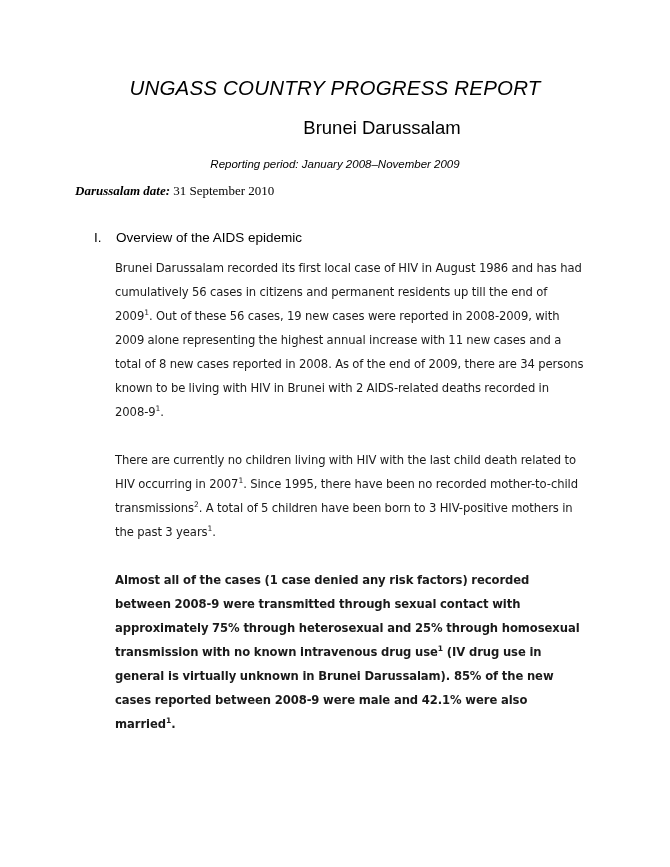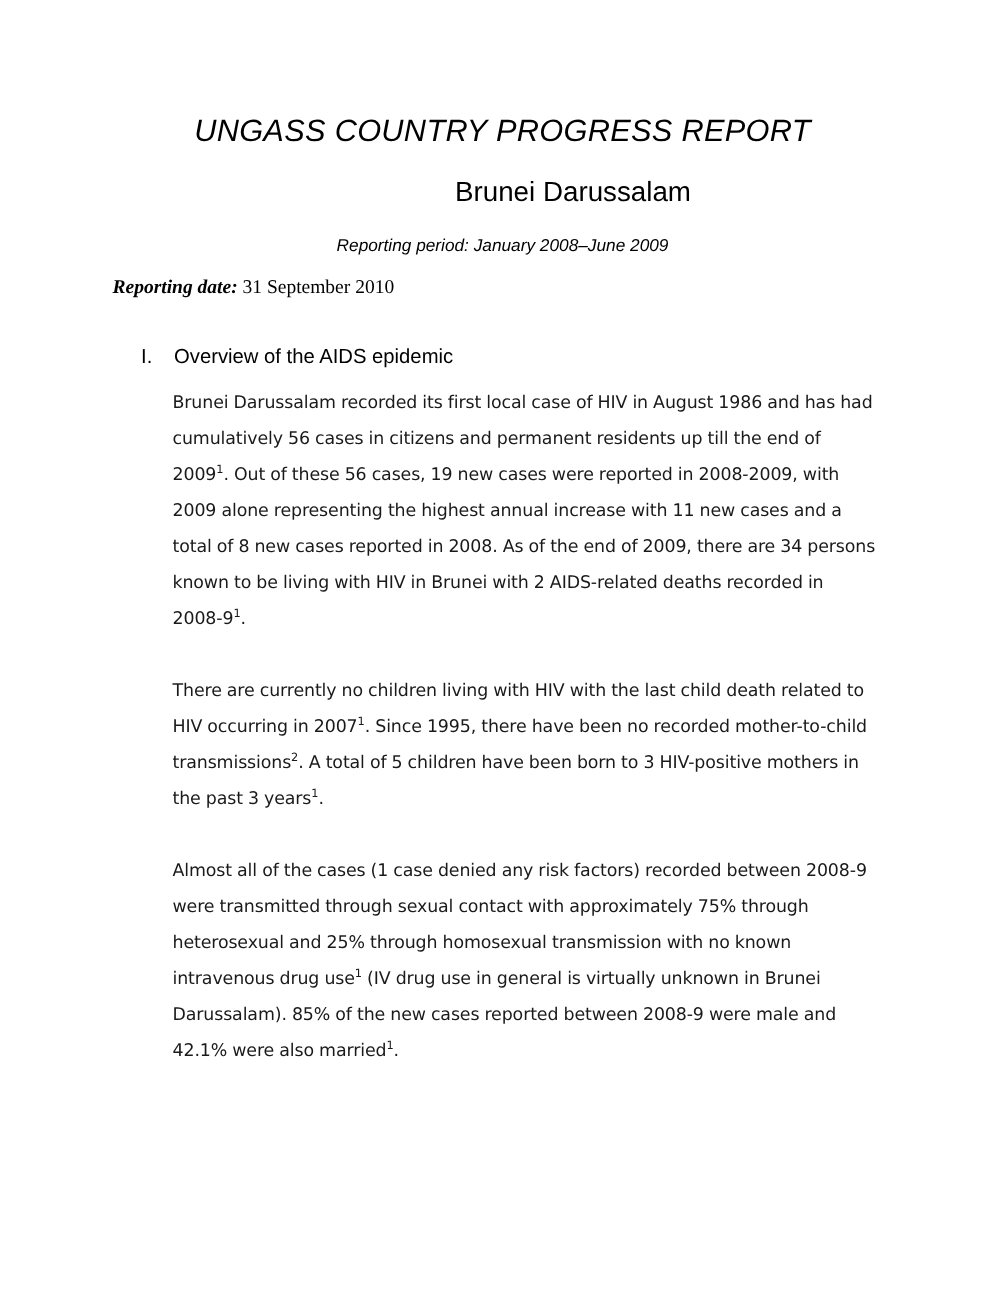--- a/index.html
+++ b/index.html
@@ -112,40 +112,40 @@
   .para {
     font-family: "DejaVu Sans", sans-serif;
     font-size: 11.6px;
     line-height: 24px;
     color: #1a1a1a;
     margin: 0 0 24px 0;
     text-align: left;
     word-spacing: -0.2px;
     letter-spacing: -0.08px;
   }
-  .para:last-child { margin-bottom: 0; }
+  .para:last-child { margin-bottom: 0; font-weight: bold; }
   .fn {
     font-size: 7.6px;
     vertical-align: super;
     line-height: 0;
   }
 </style>
 </head>
 <body>
 
 <div class="page">
 
   <div class="doc-title">UNGASS COUNTRY PROGRESS REPORT</div>
 
   <div class="doc-subtitle">Brunei Darussalam</div>
 
-  <div class="doc-period">Reporting period: January 2008–June 2009</div>
+  <div class="doc-period">Reporting period: January 2008–November 2009</div>
 
   <div class="submission-line">
-    <span class="label">Reporting date:</span><span>&nbsp;</span><span class="value">31 September 2010</span>
+    <span class="label">Darussalam date:</span><span>&nbsp;</span><span class="value">31 September 2010</span>
   </div>
 
   <div class="section-heading">
     <span class="num">I.</span>
     <span class="label">Overview of the AIDS epidemic</span>
   </div>
 
   <div class="body-block" id="body-block">
       <p class="para">Brunei Darussalam recorded its first local case of HIV in August 1986 and has had cumulatively 56 cases in citizens and permanent residents up till the end of 2009<span class="fn">1</span>. Out of these 56 cases, 19 new cases were reported in 2008-2009, with 2009 alone representing the highest annual increase with 11 new cases and a total of 8 new cases reported in 2008. As of the end of 2009, there are 34 persons known to be living with HIV in Brunei with 2 AIDS-related deaths recorded in 2008-9<span class="fn">1</span>.</p>
       <p class="para">There are currently no children living with HIV with the last child death related to HIV occurring in 2007<span class="fn">1</span>. Since 1995, there have been no recorded mother-to-child transmissions<span class="fn">2</span>. A total of 5 children have been born to 3 HIV-positive mothers in the past 3 years<span class="fn">1</span>.</p>

